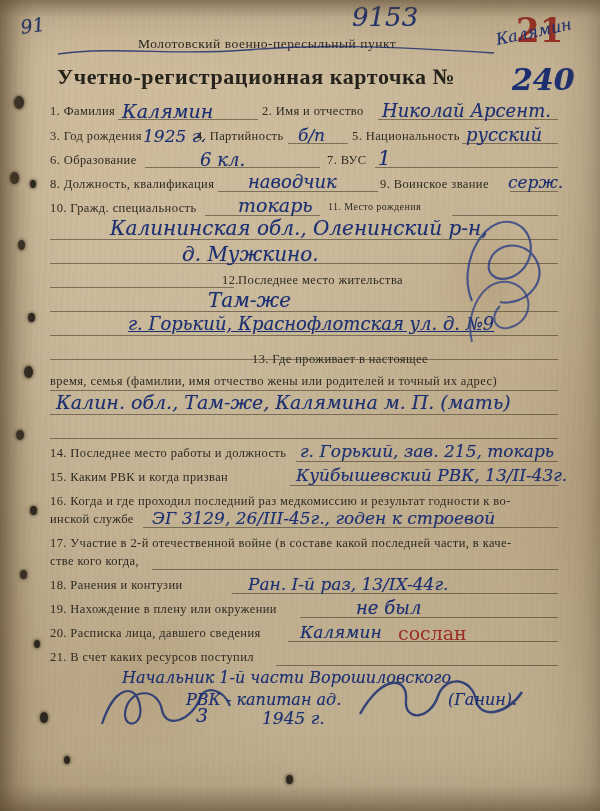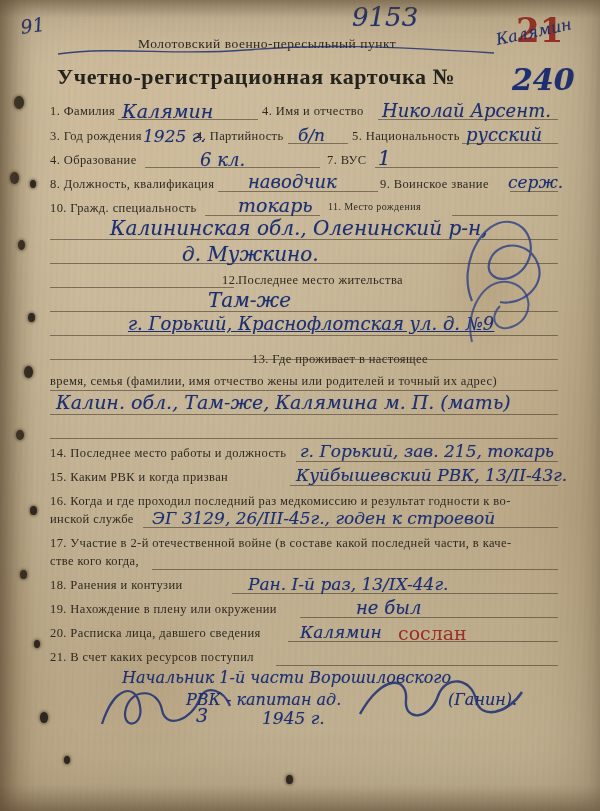--- a/index.html
+++ b/index.html
@@ -157,34 +157,34 @@
       </svg>
   </div>
   <div class="hand" style="left:498px;top:30px;font-size:16px;transform:rotate(-12deg);">Калямин</div>
 
   <div class="title" style="left:57px;top:64px;font-size:22px;">Учетно-регистрационная карточка №</div>
   <div class="hand" style="left:512px;top:62px;font-size:30px;font-weight:bold;">240</div>
 
   <div class="printed" style="left:50px;top:104px;font-size:12.5px;">1. Фамилия</div>
   <div class="rule" style="left:118px;top:119px;width:140px;"></div>
   <div class="hand" style="left:122px;top:100px;font-size:19px;">Калямин</div>
-  <div class="printed" style="left:262px;top:104px;font-size:12.5px;">4. Имя и отчество</div>
+  <div class="printed" style="left:262px;top:104px;font-size:12.5px;">2. Имя и отчество</div>
   <div class="rule" style="left:378px;top:119px;width:180px;"></div>
   <div class="hand" style="left:382px;top:100px;font-size:18px;">Николай Арсент.</div>
 
   <div class="printed" style="left:50px;top:129px;font-size:12.5px;">3. Год рождения</div>
   <div class="hand" style="left:143px;top:126px;font-size:17px;">1925 г.</div>
   <div class="printed" style="left:196px;top:129px;font-size:12.5px;">4. Партийность</div>
   <div class="rule" style="left:288px;top:143px;width:60px;"></div>
   <div class="hand" style="left:298px;top:125px;font-size:17px;">б/п</div>
   <div class="printed" style="left:352px;top:129px;font-size:12.5px;">5. Национальность</div>
   <div class="rule" style="left:462px;top:143px;width:96px;"></div>
   <div class="hand" style="left:466px;top:124px;font-size:18px;">русский</div>
 
-  <div class="printed" style="left:50px;top:153px;font-size:12.5px;">4. Образование</div>
+  <div class="printed" style="left:50px;top:153px;font-size:12.5px;">6. Образование</div>
   <div class="rule" style="left:145px;top:167px;width:175px;"></div>
   <div class="hand" style="left:200px;top:149px;font-size:18px;">6 кл.</div>
   <div class="printed" style="left:327px;top:153px;font-size:12.5px;">7. ВУС</div>
   <div class="rule" style="left:375px;top:167px;width:183px;"></div>
   <div class="hand" style="left:378px;top:146px;font-size:20px;">1</div>
 
   <div class="printed" style="left:50px;top:177px;font-size:12.5px;">8. Должность, квалификация</div>
   <div class="rule" style="left:218px;top:191px;width:160px;"></div>
   <div class="hand" style="left:248px;top:171px;font-size:18px;">наводчик</div>
   <div class="printed" style="left:380px;top:177px;font-size:12.5px;">9. Воинское звание</div>

